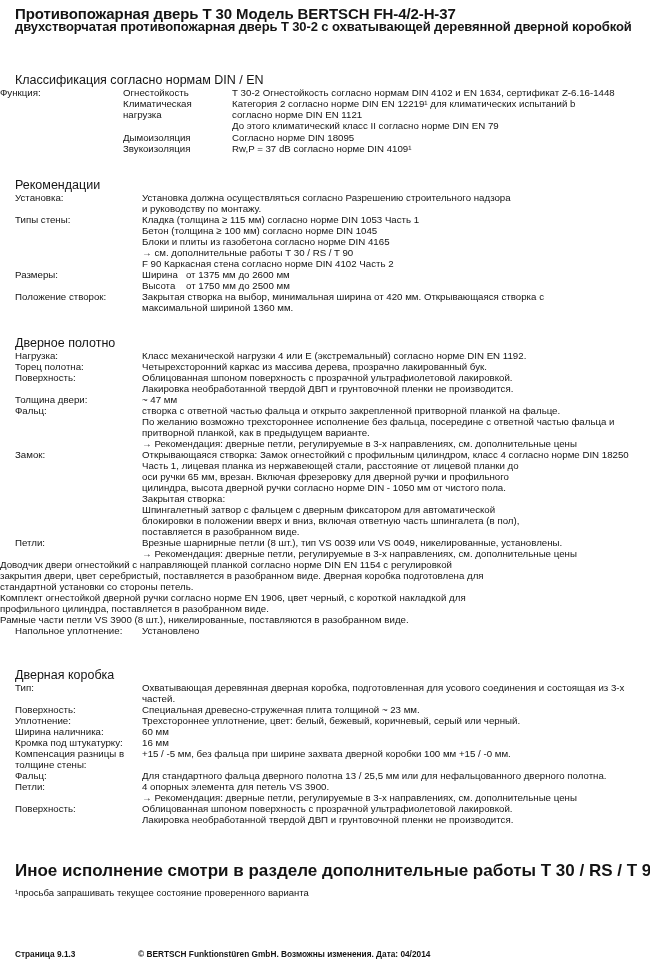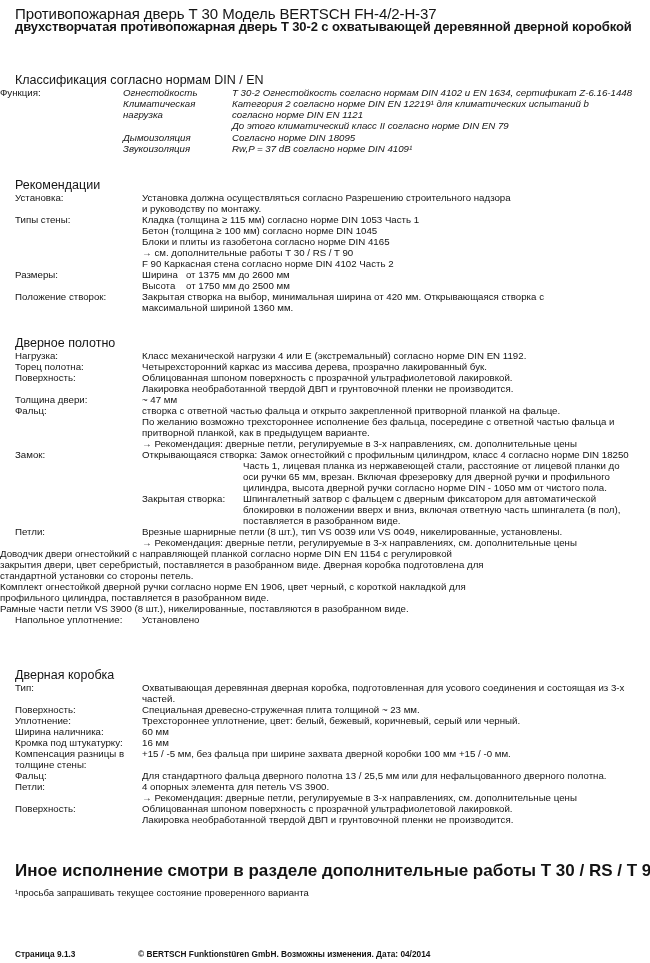--- a/index.html
+++ b/index.html
@@ -1,38 +1,38 @@
 <!DOCTYPE html>
 <html><head>
 <meta charset="utf-8">
 <style>
   html, body { margin: 0; padding: 0; background: #ffffff; }
   body {
     width: 650px; height: 963px; position: relative; overflow: hidden;
     font-family: "Liberation Sans", sans-serif; color: #141414;
   }
   .abs { position: absolute; left: 0; right: 0; }
-  .title { top: 5px; left: 15px; font-size: 15px; font-weight: normal; line-height: 18px; white-space: nowrap; letter-spacing: -0.1px; }
+  .title { top: 5px; left: 15px; font-size: 15px; font-weight: bold; line-height: 18px; white-space: nowrap; letter-spacing: -0.1px; }
   .subtitle { top: 19px; left: 15px; font-size: 13px; font-weight: bold; line-height: 15px; white-space: nowrap; letter-spacing: -0.1px; }
   .section { font-size: 9.7px; line-height: 11px; }
   .sec-heading { height: 14px; line-height: 14px; padding-left: 15px; font-size: 12.5px; white-space: nowrap; }
   .row { display: flex; }
   .lbl { width: 127px; padding-left: 15px; flex: 0 0 auto; white-space: nowrap; }
   .lbl .ln { white-space: nowrap; }
   .val { flex: 1 1 auto; }
   .ln { white-space: pre; }
   
   .c-lbl { width: 123px; flex: 0 0 auto; white-space: nowrap; }
-  .c-sub-wrap { flex: 1 1 auto; font-style: italic; }
+  .c-sub-wrap { flex: 1 1 auto; }
   .c-row { display: flex; }
   .c-row.gap { margin-top: 1px; }
   .c-sub { width: 109px; flex: 0 0 auto; }
   .c-val { flex: 1 1 auto; }
   
-  .nest { display: flex; }
+  .nest { display: flex; flex-direction: column; }
   .n-sub { width: 101px; flex: 0 0 auto; white-space: nowrap; }
   .n-val { flex: 1 1 auto; }
   .note { top: 863px; left: 15px; font-size: 17px; font-weight: bold; line-height: 15px; white-space: nowrap; }
   .footnote { top: 887px; left: 15px; font-size: 9.5px; line-height: 12px; white-space: nowrap; }
   .footer { top: 949px; font-size: 8.3px; font-weight: bold; line-height: 11px; white-space: nowrap; }
   .footer .pg { position: absolute; left: 15px; }
   .footer .cp { position: absolute; left: 138px; }
 </style>
 </head>
 <body>

